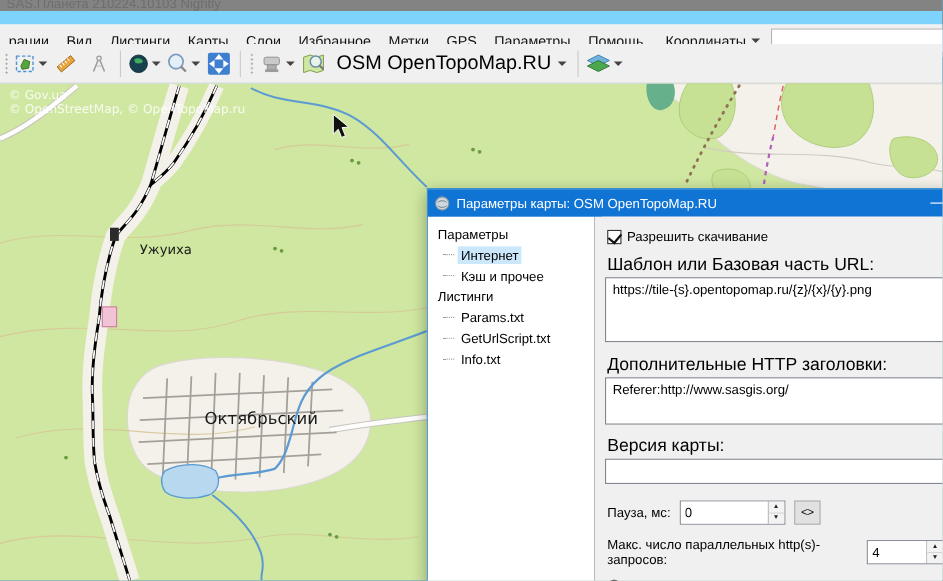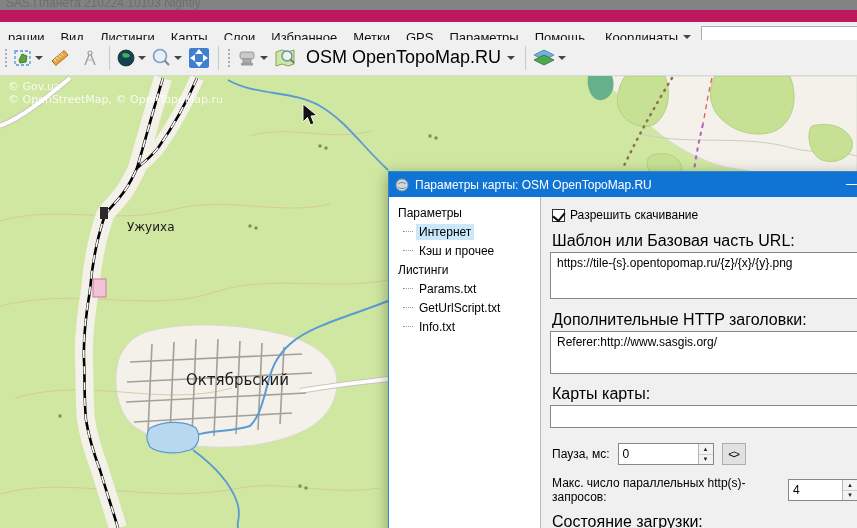--- a/index.html
+++ b/index.html
@@ -1,18 +1,18 @@
 <!DOCTYPE html>
 <html><head>
 <meta charset="utf-8">
 <style>
   html,body{margin:0;padding:0;background:#666;}
   *{box-sizing:border-box;}
   #app{position:relative;width:857px;height:528px;overflow:hidden;
-       font-family:"Liberation Sans",sans-serif;background:#be185d;}
+       font-family:"Liberation Sans",sans-serif;background:#7dd3fc;}
 
   
   .win-title{position:absolute;left:0;top:0;width:857px;height:10px;background:#838383;
              overflow:hidden;color:#5a5a5a;font-size:12px;}
   .win-title span{position:absolute;left:6px;top:-4px;color:#6e6e6e;}
 
   
   .menubar{position:absolute;left:0;top:22px;width:857px;height:30px;background:#f0f0f0;
            display:flex;align-items:center;font-size:13px;color:#111;}
   .menubar .mitem{padding:4px 8px;cursor:default;}
@@ -342,26 +342,26 @@
       </div>
       <div class="splitter"></div>
       <div class="panel">
 
         <div class="cbrow">
           <span class="cbox"></span>
           <span>Разрешить скачивание</span>
         </div>
 
         <label>Шаблон или Базовая часть URL:</label>
-        <div class="tbox multi" style="height:47px;">https://tile-{s}.opentopomap.ru/{z}/{x}/{y}.png</div>
+        <div class="tbox multi" style="height:59px;">https://tile-{s}.opentopomap.ru/{z}/{x}/{y}.png</div>
 
         <label style="margin-top:12px;">Дополнительные HTTP заголовки:</label>
         <div class="tbox multi" style="height:43px;">Referer:http://www.sasgis.org/</div>
 
-        <label style="margin-top:11px;">Карты карты:</label>
+        <label style="margin-top:11px;">Версия карты:</label>
         <div class="tbox" style="height:23px;"></div>
 
         <div class="row" style="margin-top:15px;">
           <span>Пауза, мс:</span>
           <div class="spin" style="width:96px;">
             <input value="0" style="">
             <div class="arrows">
               <span>▲</span>
               <span>▼</span>
             </div>

